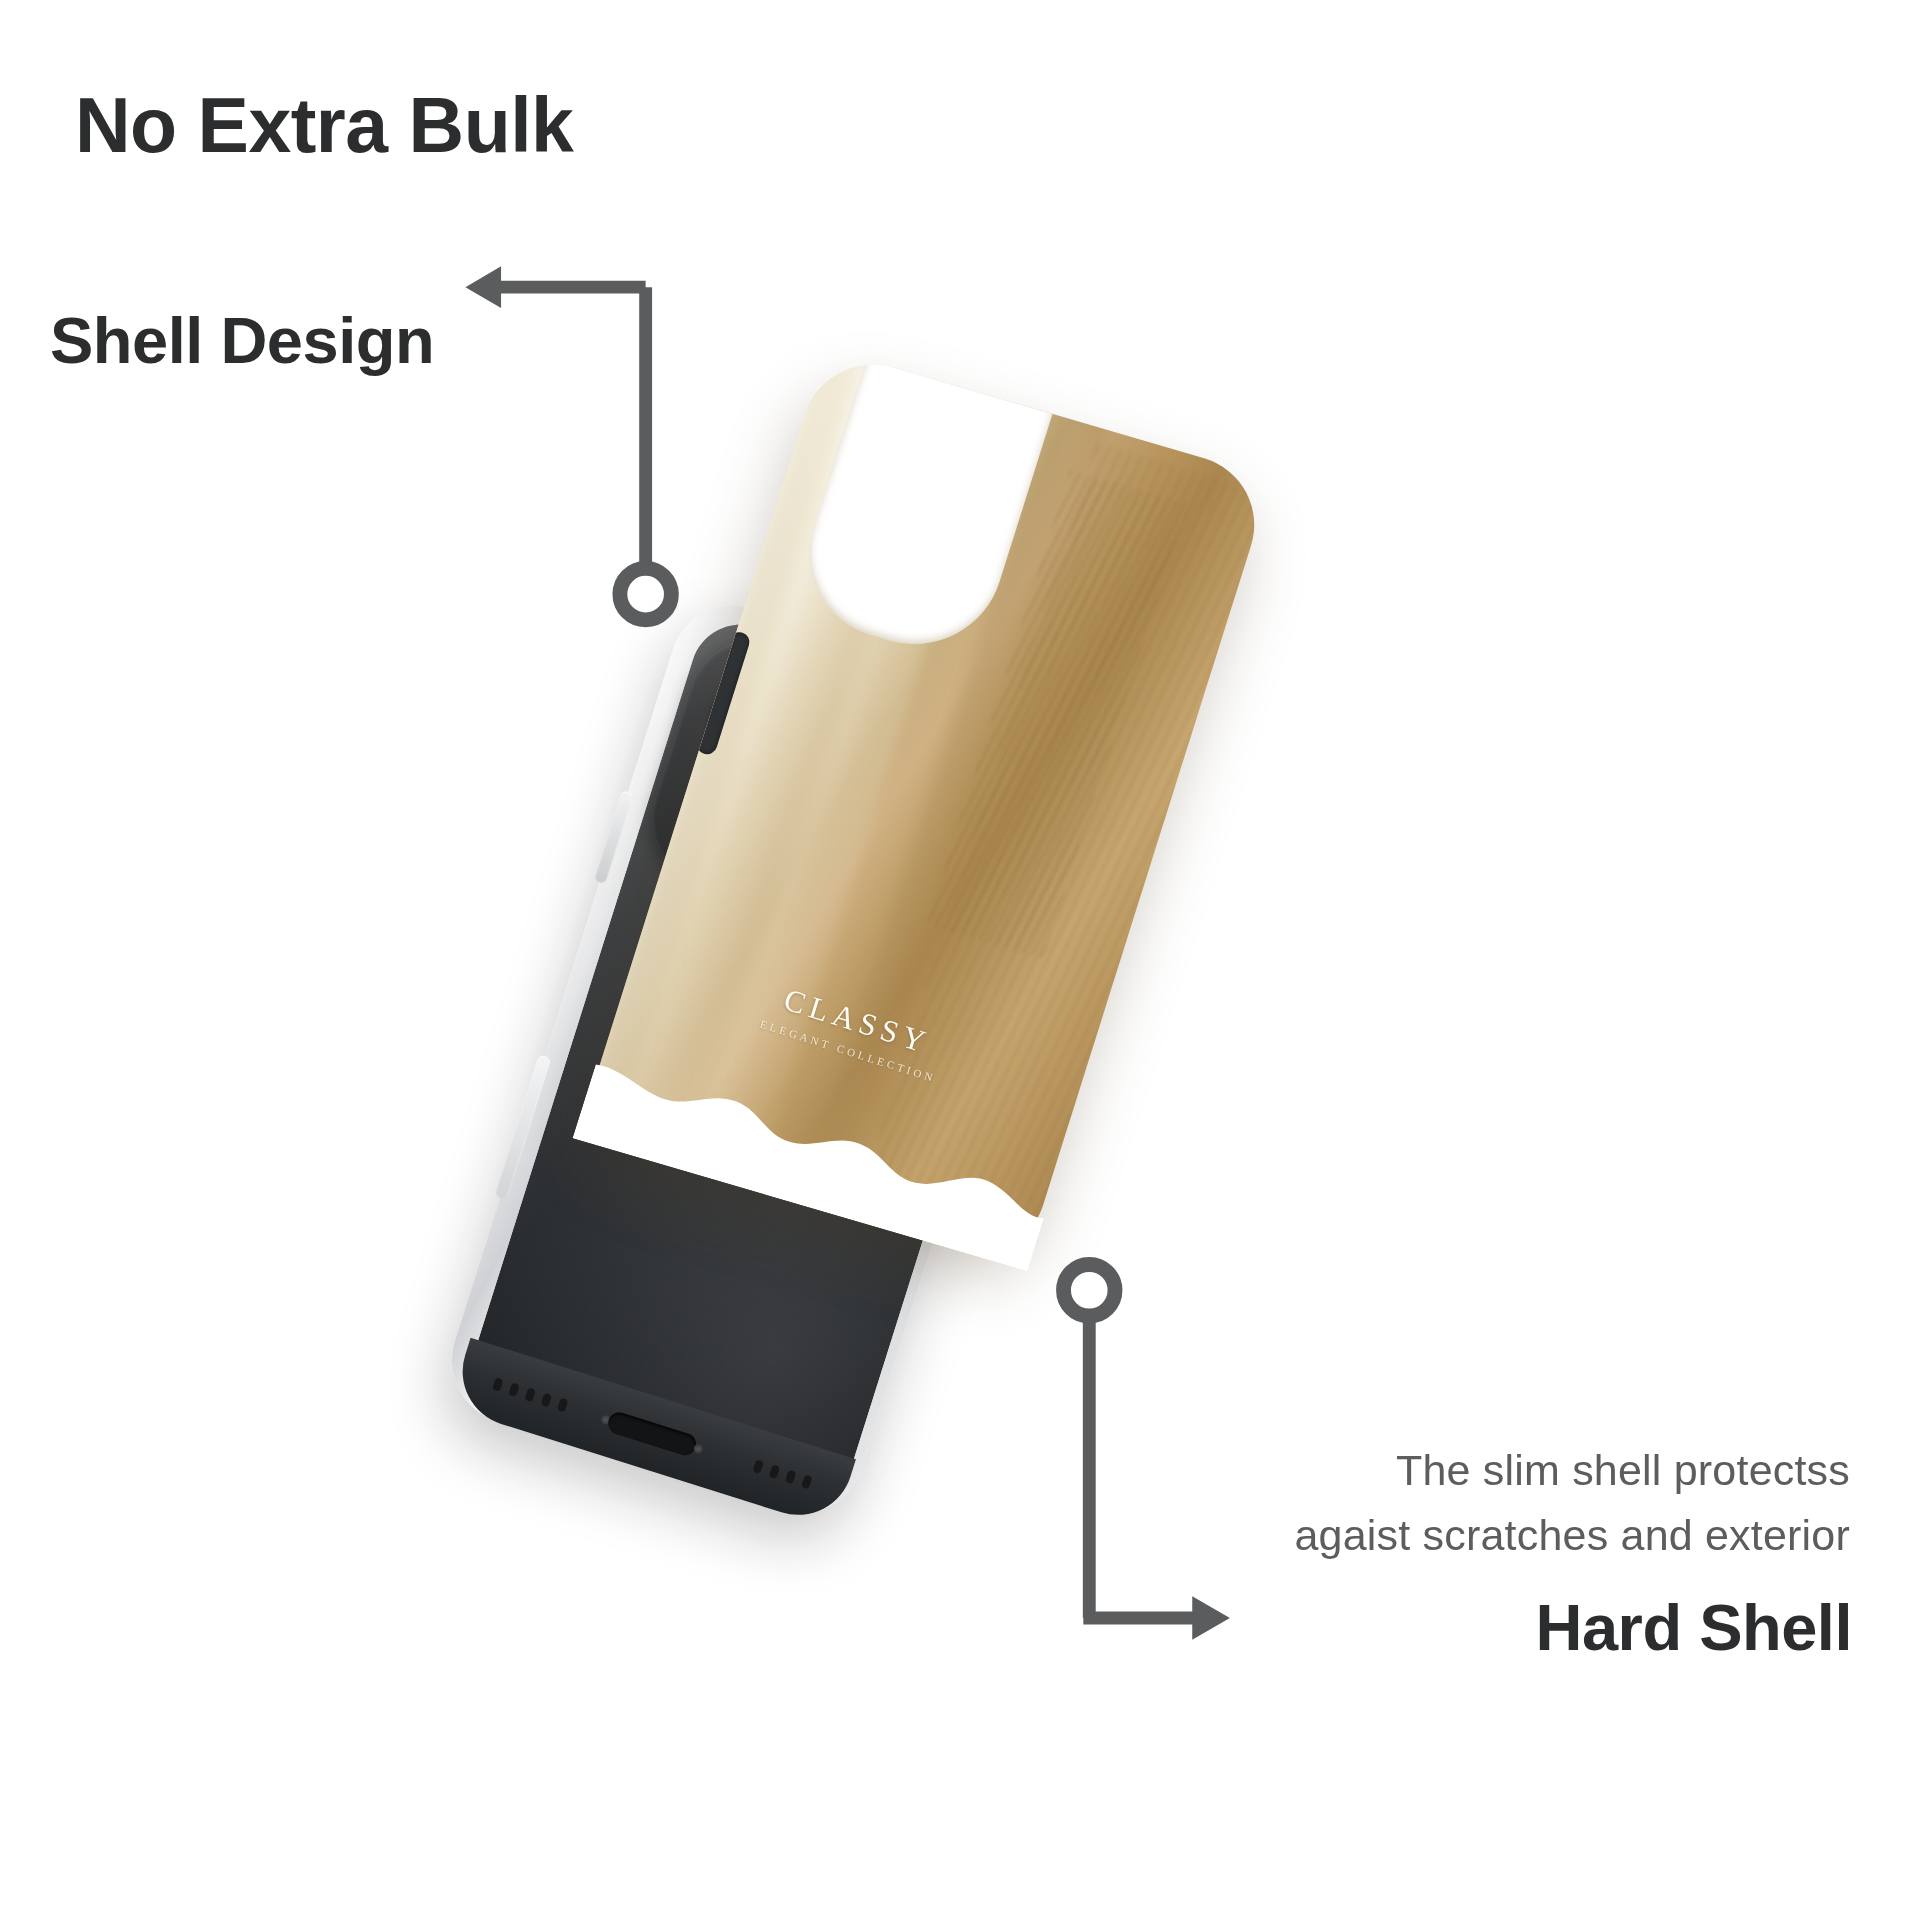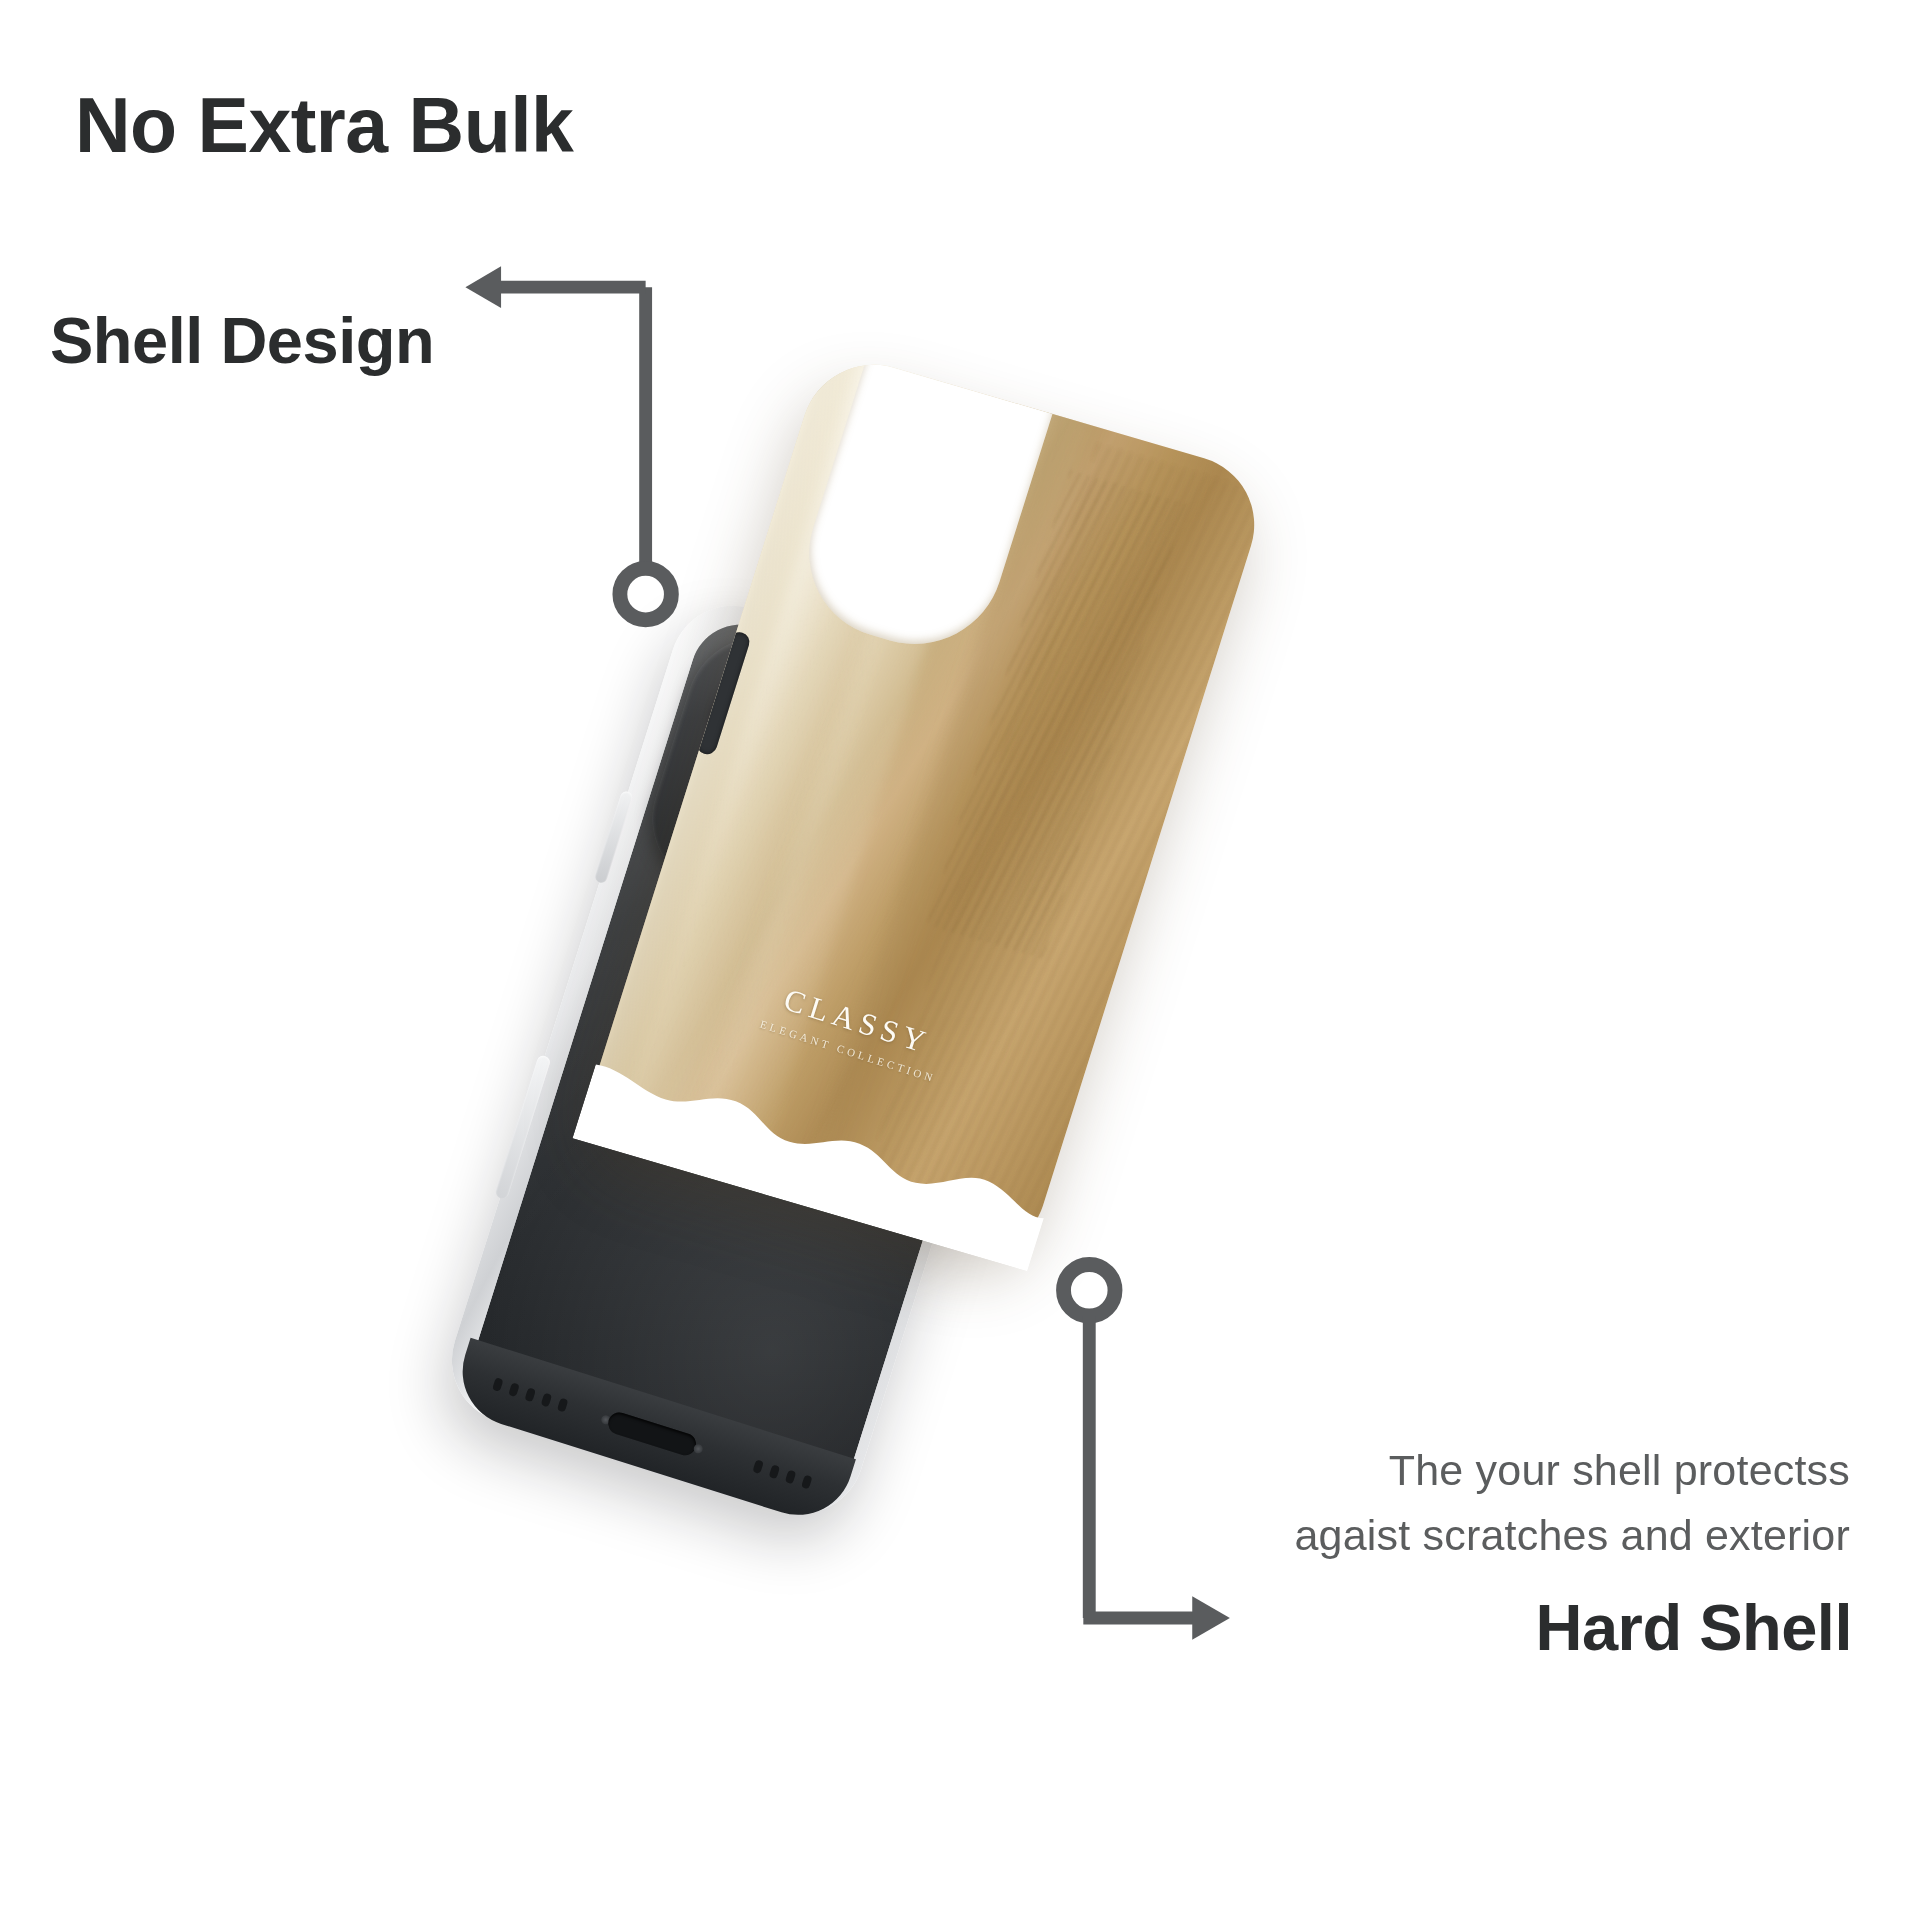--- a/index.html
+++ b/index.html
@@ -190,21 +190,21 @@
 
 <div class="stage">
 
   <div id="main-title">No Extra Bulk</div>
 
   <div id="slim-heading">Shell Design</div>
   <div id="slim-body">
   </div>
 
   <div id="hard-body">
-    <div>The your shell protectss</div>
+    <div>The slim shell protectss</div>
     <div>agaist scratches and exterior</div>
   </div>
   <div id="hard-heading">Hard Shell</div>
 
   <div id="product-scene">
 
     <div id="phone">
       <div id="phone-frame"></div>
       <div id="phone-back"></div>
       <div id="phone-back-sheen"></div>

